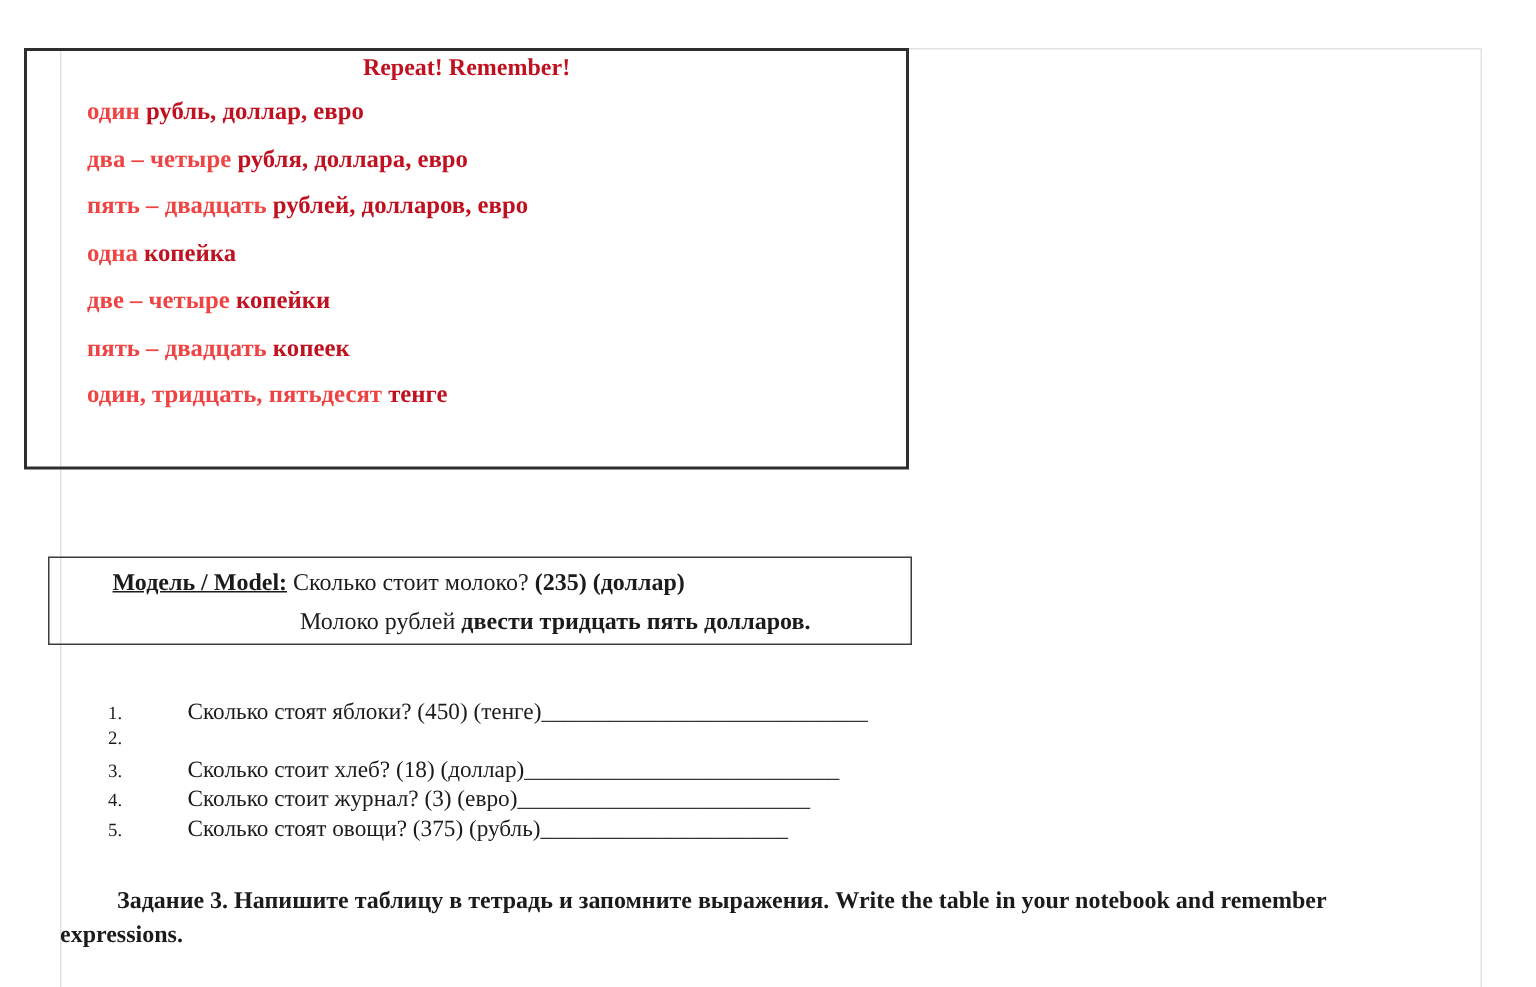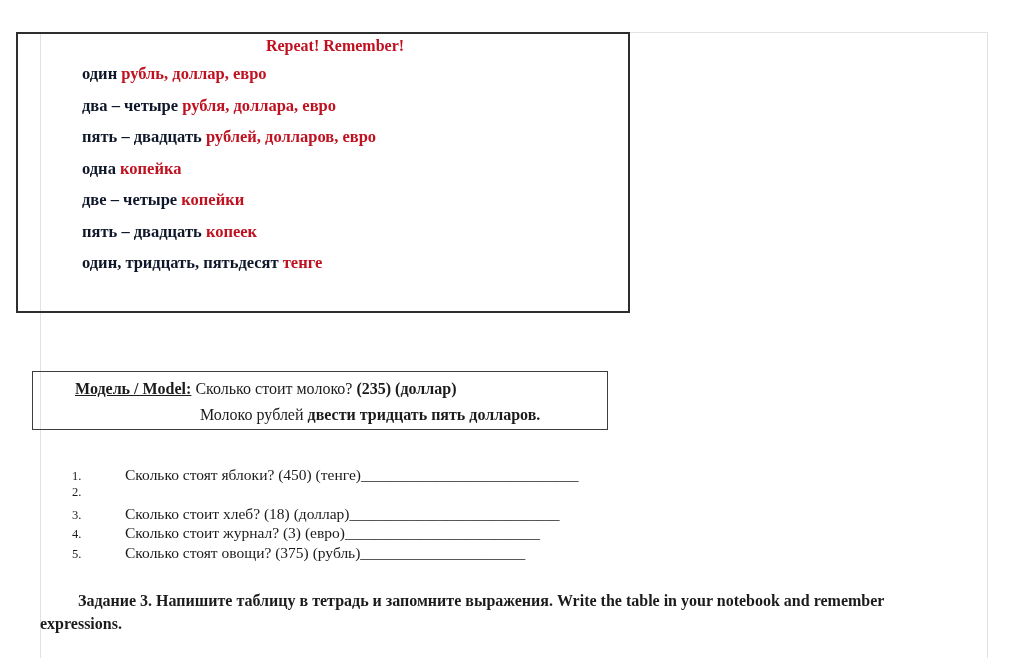--- a/index.html
+++ b/index.html
@@ -10,29 +10,29 @@
     color: #1b1b1b;
   }
   
   .page-sheet {
     position: absolute; left: 40px; top: 32px; width: 946px; height: 640px;
     background: #ffffff; border: 1px solid #e2e2e2; border-bottom: none;
   }
   
   .repeat-box {
     position: absolute; left: 16px; top: 32px; width: 586px; height: 277px;
-    border: 2px solid #2e2e2e; background: transparent; padding-left: 24px;
+    border: 2px solid #2e2e2e; background: transparent;
   }
   .rb-title {
     margin-top: 2px; text-align: center;
     font-weight: bold; font-size: 16px; line-height: 20px; color: #c01120;
   }
   .rb-lines { margin: 2px 0 0 40px; }
   .rb-line { line-height: 31.5px; font-size: 16.5px; font-weight: bold; white-space: nowrap; }
-  .rb-line .lead { color: #0f172a; }
+  .rb-line .lead { color: #ef4444; }
   .rb-line .forms { color: #c01120; }
   
   .model-box {
     position: absolute; left: 32px; top: 371px; width: 574px; height: 57px;
     border: 1.5px solid #3d3d3d; background: transparent;
     font-size: 16px;
   }
   .mb-line1 { margin: 4px 0 0 42px; line-height: 26px; white-space: nowrap; }
   .mb-line2 { margin-left: 167px; line-height: 26px; white-space: nowrap; }
   .mb-label { font-weight: bold; text-decoration: underline; }

